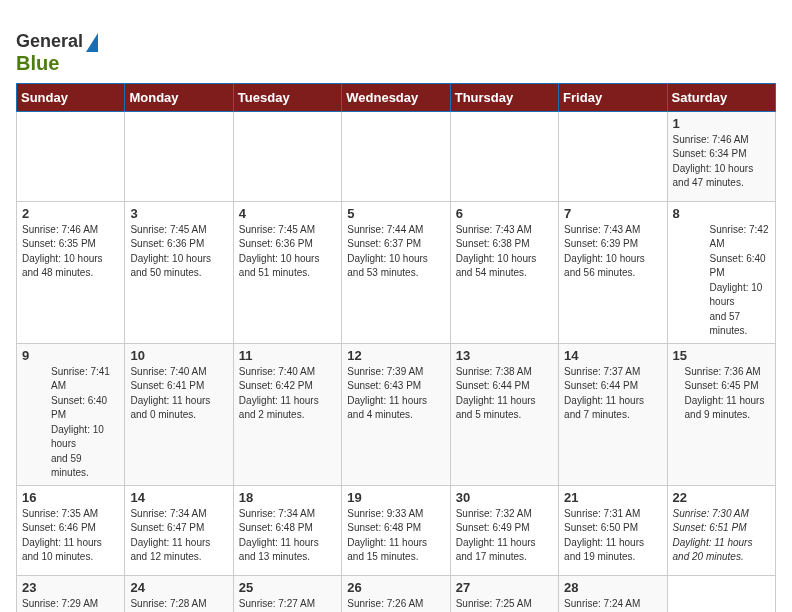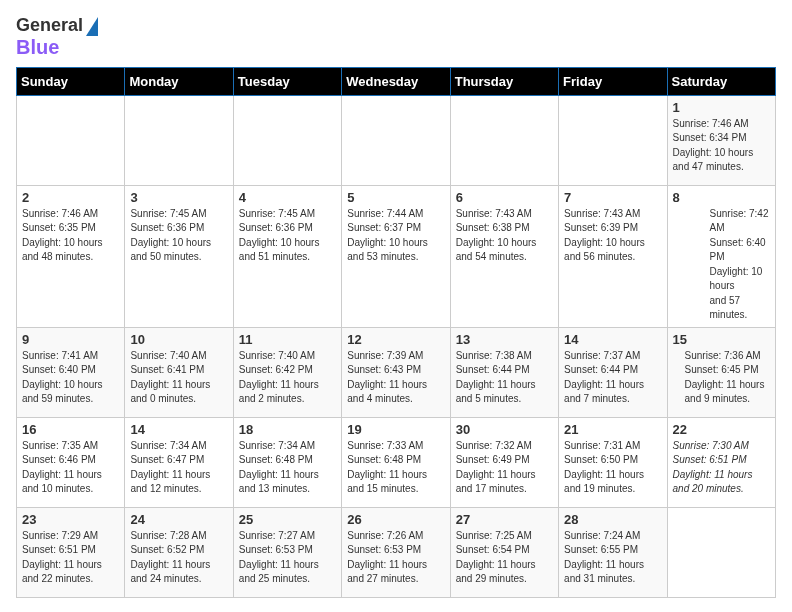--- a/index.html
+++ b/index.html
@@ -8,53 +8,54 @@
       background: #fff;
       width: 792px;
       min-height: 612px;
       padding: 16px;
     }
     .header {
       display: flex;
       align-items: center;
       justify-content: space-between;
       margin-bottom: 8px;
+      margin-top: 16px;
     }
     .logo {
       display: flex;
       align-items: center;
       gap: 4px;
     }
     .logo-text {
       font-size: 18px;
       font-weight: bold;
       line-height: 1.1;
     }
     .logo-text .general { color: #333; }
-    .logo-text .blue { color: #8b5cf6; }
+    .logo-text .blue { color: #4d7c0f; }
     .title-block {
       text-align: right;
     }
     .title-block h1 {
       font-size: 32px;
       font-weight: bold;
       color: #333;
     }
     .title-block h2 {
       font-size: 16px;
       font-weight: normal;
       color: #555;
     }
     .calendar {
       width: 100%;
       border-collapse: collapse;
       border: 1px solid #ccc;
     }
     .calendar thead tr th {
-      background-color: #000000;
+      background-color: #7f1d1d;
       color: #fff;
       font-size: 13px;
       font-weight: bold;
       padding: 6px 4px;
       text-align: left;
       border: 1px solid #1a6eb5;
     }
     .calendar tbody tr td {
       vertical-align: top;
       border: 1px solid #ccc;
@@ -173,21 +174,21 @@
           <div class="day-number">8</div>
           <div class="day-info" style="white-space: pre-line; margin-left: 37px;">Sunrise: 7:42 AM
 Sunset: 6:40 PM
 Daylight: 10 hours
 and 57 minutes.</div>
         </td>
       </tr>
       <tr>
         <td>
           <div class="day-number">9</div>
-          <div class="day-info" style="white-space: pre-line;">Sunrise: 7:41 AM
+          <div class="day-info" style="white-space: pre-line; margin-left: 29px;">Sunrise: 7:41 AM
 Sunset: 6:40 PM
 Daylight: 10 hours
 and 59 minutes.</div>
         </td>
         <td>
           <div class="day-number">10</div>
           <div class="day-info" style="white-space: pre-line;">Sunrise: 7:40 AM
 Sunset: 6:41 PM
 Daylight: 11 hours
 and 0 minutes.</div>
@@ -245,21 +246,21 @@
         </td>
         <td>
           <div class="day-number">18</div>
           <div class="day-info" style="white-space: pre-line;">Sunrise: 7:34 AM
 Sunset: 6:48 PM
 Daylight: 11 hours
 and 13 minutes.</div>
         </td>
         <td>
           <div class="day-number">19</div>
-          <div class="day-info" style="white-space: pre-line;">Sunrise: 7:33 AM
+          <div class="day-info" style="white-space: pre-line;">Sunrise: 9:33 AM
 Sunset: 6:48 PM
 Daylight: 11 hours
 and 15 minutes.</div>
         </td>
         <td>
           <div class="day-number">30</div>
           <div class="day-info" style="white-space: pre-line;">Sunrise: 7:32 AM
 Sunset: 6:49 PM
 Daylight: 11 hours
 and 17 minutes.</div>

